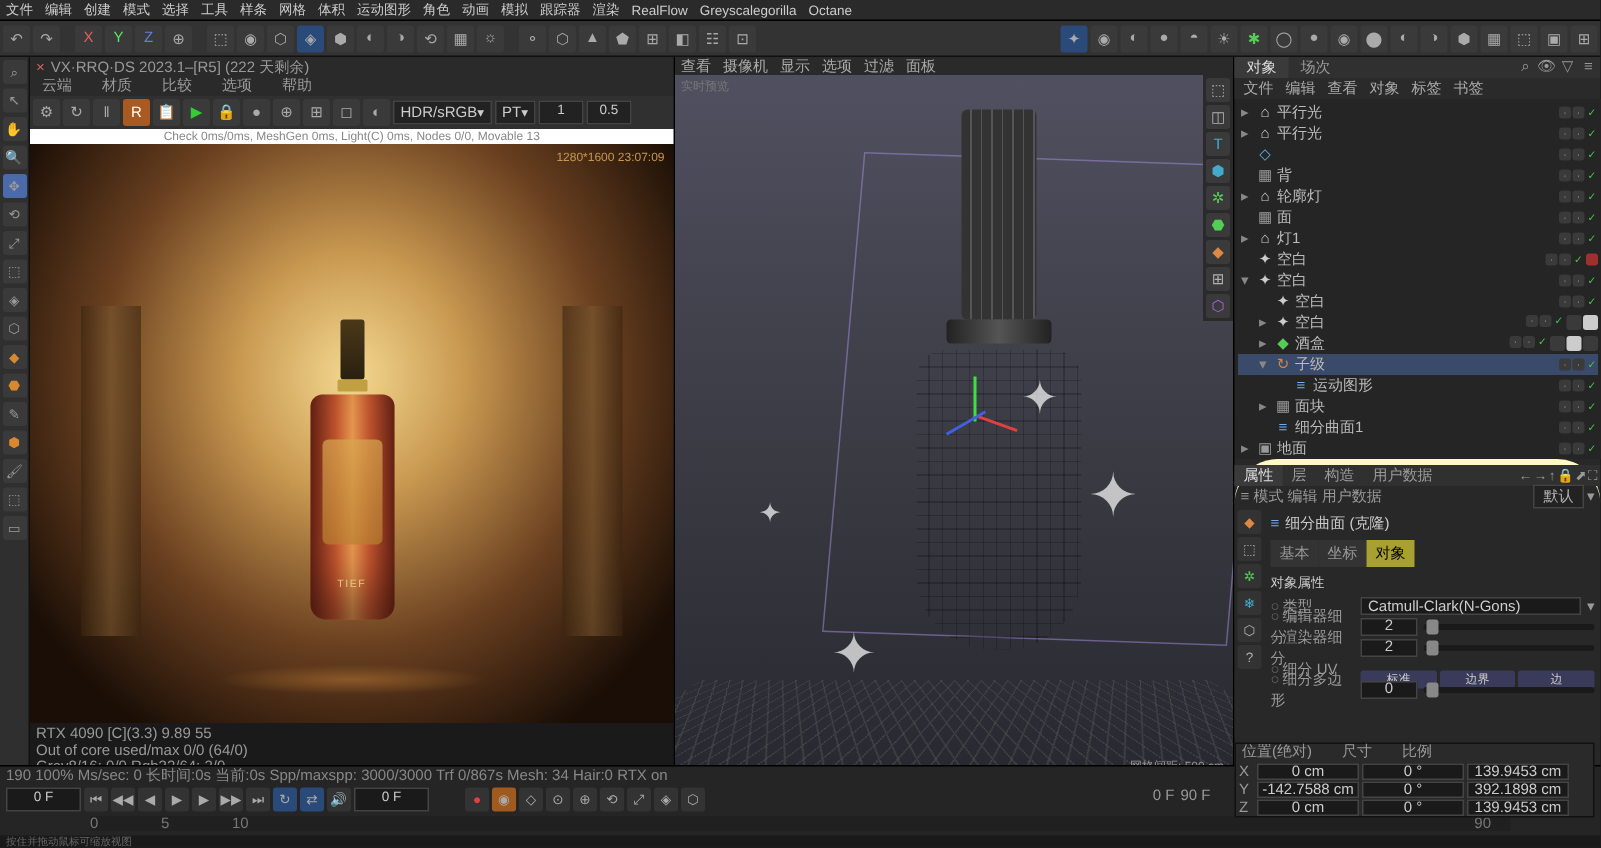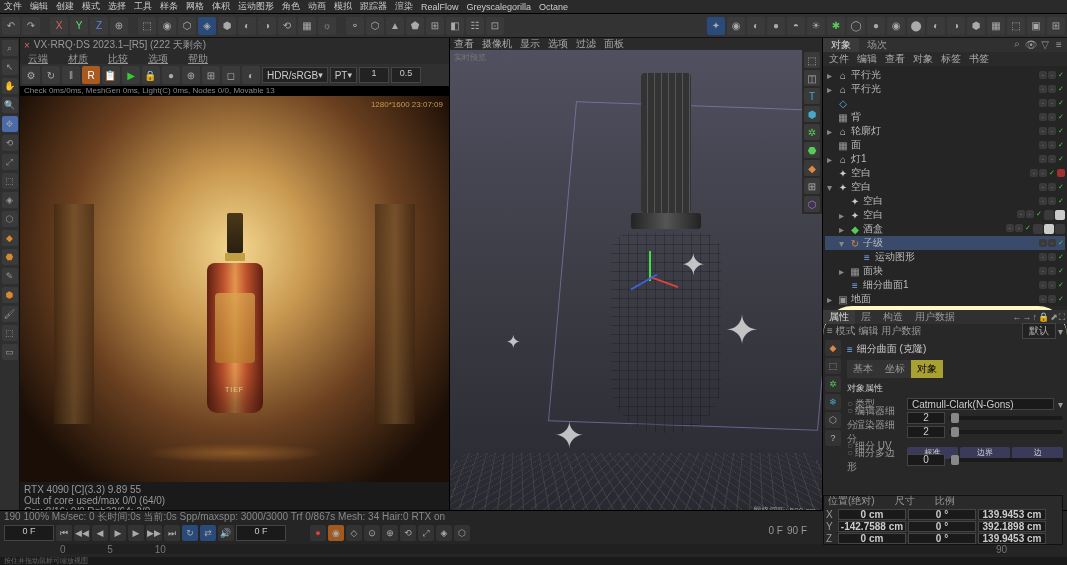--- a/index.html
+++ b/index.html
@@ -17,21 +17,21 @@
 .left-tools .lt.orange { color:#d88830;}
 .render-panel { width:430px; background:#1e1e1e; display:flex; flex-direction:column; border-right:1px solid #000;}
 .render-tabbar { height:14px; background:#2a2a2a; display:flex; align-items:center; padding:0 4px; font-size:9px; color:#999;}
 .render-tabbar .close{color:#c66;margin-right:4px;}
 .render-toolbar { height:22px; background:#303030; display:flex; align-items:center; gap:2px; padding:2px;}
 .render-toolbar .rb { width:18px; height:18px; background:#3a3a3a; border-radius:2px; display:flex; align-items:center; justify-content:center; color:#aaa; font-size:10px;}
 .render-toolbar .rb.orange { background:#a85a20; color:#fff;}
 .render-toolbar .rb.play{color:#3c3;}
 .render-toolbar .dd { height:16px; background:#222; color:#ccc; padding:0 4px; font-size:9px; display:flex; align-items:center; border:1px solid #444;}
 .render-toolbar .num { width:30px; height:16px; background:#222; color:#ccc; text-align:center; font-size:9px; border:1px solid #444;}
-.render-status { height:10px; background:#000000; font-size:8px; color:#888; padding:0 4px; overflow:hidden;}
+.render-status { height:10px; background:#ffffff; font-size:8px; color:#888; padding:0 4px; overflow:hidden;text-align:center;}
 .render-view { flex:1; background:radial-gradient(ellipse at 50% 40%, #f4d890 0%, #c89850 25%, #6a4020 55%, #1a0e06 85%); position:relative; overflow:hidden;}
 .render-view .resolution{position:absolute;top:4px;right:6px;font-size:8px;color:#c89850;}
 .bottle { position:absolute; left:50%; bottom:18%; transform:translateX(-50%); width:60px; height:200px;}
 .bottle .cap{ width:16px; height:40px; margin:0 auto; background:linear-gradient(#4a3818,#2a2010); border-radius:2px;}
 .bottle .capring{width:20px;height:8px;margin:0 auto;background:#c0a040;border-radius:1px;}
 .bottle .body{width:56px;height:150px;margin:2px auto 0;background:linear-gradient(90deg,#7a2818 0%,#c85830 30%,#e89850 50%,#c85830 70%,#7a2818 100%);border-radius:8px 8px 10px 10px;box-shadow:inset 0 -20px 30px rgba(0,0,0,.4);position:relative;}
 .bottle .label{position:absolute;top:30px;left:8px;right:8px;height:70px;background:linear-gradient(#d8a850,#b88030);opacity:.7;border-radius:4px;}
 .bottle .brand{position:absolute;bottom:20px;left:0;right:0;text-align:center;font-size:7px;color:#e8c880;letter-spacing:1px;}
 .reflection{position:absolute;left:50%;bottom:5%;transform:translateX(-50%);width:180px;height:20px;background:radial-gradient(ellipse,#8a5828 0%,transparent 70%);border-radius:50%;}
 .pillar{position:absolute;bottom:15%;width:40px;height:220px;background:linear-gradient(90deg,#3a2410,#7a5830,#3a2410);opacity:.6;}
@@ -114,21 +114,21 @@
 .timeline-row .frame{width:50px;height:16px;background:#1a1a1a;border:1px solid #444;color:#ccc;text-align:center;font-size:9px;}
 .timeline-row .pb{width:16px;height:16px;background:#333;border-radius:2px;display:flex;align-items:center;justify-content:center;color:#aaa;font-size:9px;}
 .timeline-row .pb.blue{background:#2a4a7a;}
 .timeline-row .pb.red{color:#e04040;}
 .timeline-row .pb.orange{background:#a05a20;}
 .timeline-row .group{display:flex;gap:2px;}
 .coords-panel{position:absolute;right:4px;bottom:20px;width:240px;background:#2a2a2a;border:1px solid #111;}
 .coords-head{height:12px;display:flex;font-size:8px;color:#999;align-items:flex-end;padding:0 4px;gap:20px;}
 .coords-row{height:12px;display:flex;font-size:8px;align-items:center;padding:0 2px;gap:2px;}
 .coords-row .ax{width:10px;color:#999;}
-.coords-row .cv{width:68px;background:#1a1a1a;color:#ccc;text-align:center;border:1px solid #444;height:11px;line-height:10px;font-weight:bold;}
+.coords-row .cv{width:68px;background:#1a1a1a;color:#ccc;text-align:center;border:1px solid #444;height:11px;line-height:10px;}
 .ruler{height:10px;background:#202020;position:relative;font-size:7px;color:#777;margin:0 60px;}
 .ruler span{position:absolute;top:0;}
 .dragbar{position:absolute;bottom:0;left:0;right:0;height:8px;background:#1a1a1a;display:flex;align-items:center;font-size:7px;color:#666;padding:0 4px;}
 </style>
 </head>
 <body>
 
 <div class="menubar" id="menubar">
     <span>文件</span>
     <span>编辑</span>
@@ -219,21 +219,21 @@
     <div class="lt">🖌</div>
     <div class="lt">⬚</div>
     <div class="lt">▭</div>
   </div>
 
   <div class="render-panel">
     <div class="render-tabbar">
       <span class="close">×</span>
       <span>VX·RRQ·DS  2023.1–[R5] (222 天剩余)</span>
     </div>
-    <div style="height:12px;background:#2a2a2a;display:flex;gap:20px;padding:0 8px;font-size:9px;color:#999;align-items:flex-start;text-decoration:underline;">
+    <div style="height:12px;background:#2a2a2a;display:flex;gap:20px;padding:0 8px;font-size:9px;color:#999;align-items:flex-end;">
       <span>云端</span>
       <span>材质</span>
       <span>比较</span>
       <span>选项</span>
       <span>帮助</span>
     </div>
     <div class="render-toolbar">
       <div class="rb">⚙</div>
       <div class="rb">↻</div>
       <div class="rb">‖</div>
@@ -645,21 +645,21 @@
       <div class="pb">⟲</div>
       <div class="pb">⤢</div>
       <div class="pb">◈</div>
       <div class="pb">⬡</div>
     </div>
   </div>
   <div class="ruler">
     <span style="left:0">0</span>
     <span style="left:5%">5</span>
     <span style="left:10%">10</span>
-    <span style="right:0">90</span>
+    <span style="right:13px">90</span>
   </div>
   <div style="position:absolute;right:260px;top:14px;display:flex;gap:4px;font-size:9px;color:#999;align-items:center;">
     <span>0 F</span>
     <span>90 F</span>
   </div>
 
   <div class="coords-panel">
     <div class="coords-head">
       <span>位置(绝对)</span>
       <span>尺寸</span>

